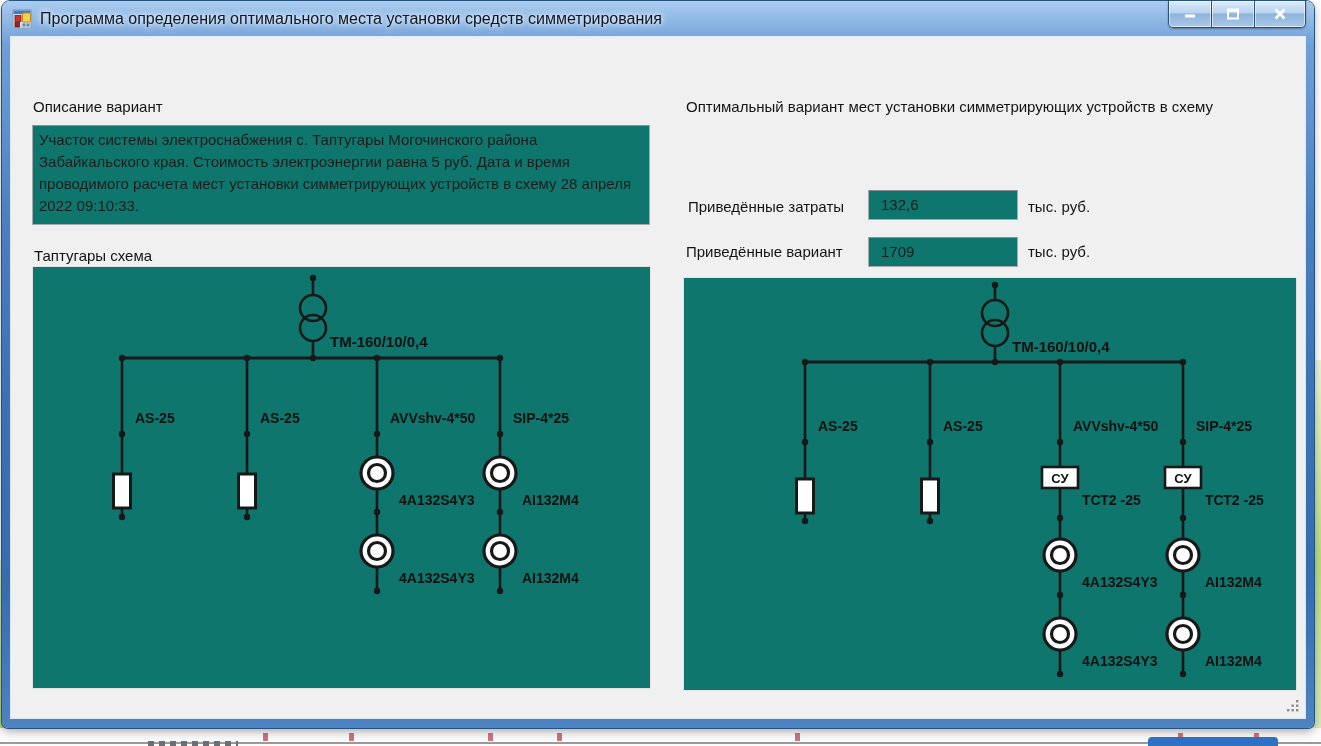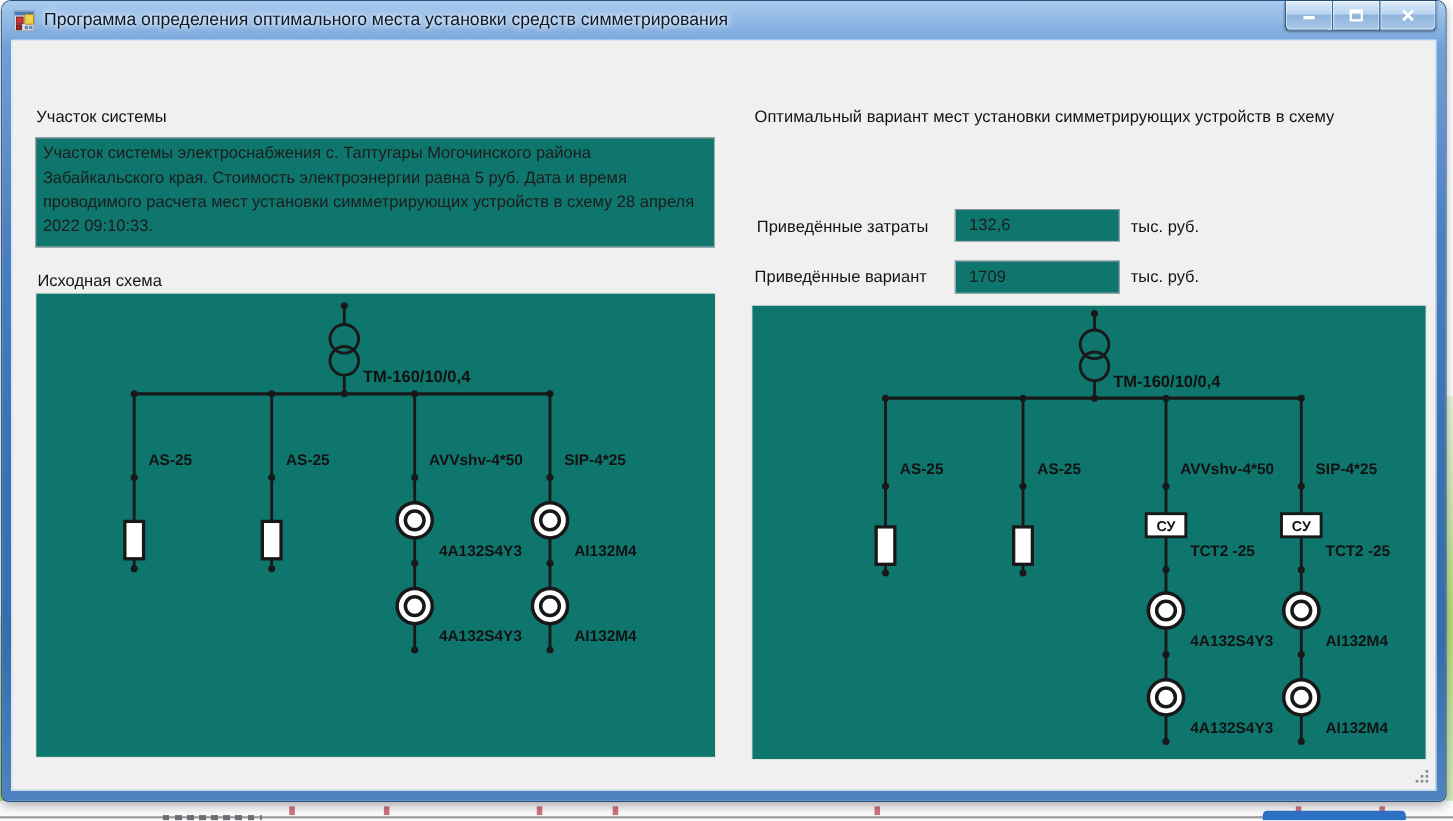--- a/index.html
+++ b/index.html
@@ -112,25 +112,25 @@
           <svg width="14" height="14" viewBox="0 0 14 14">
             <line x1="2.5" y1="2.5" x2="11.5" y2="11.5" stroke="#ffffff" stroke-width="2.6"></line>
             <line x1="11.5" y1="2.5" x2="2.5" y2="11.5" stroke="#ffffff" stroke-width="2.6"></line>
           </svg>
         </div>
       </div>
     </div>
 
     <div class="client">
 
-      <div class="lbl" style="left:22px;top:61px">Участок системы</div>
+      <div class="lbl" style="left:22px;top:61px">Описание вариант</div>
 
       <div class="tbox" style="left:21px;top:88px;width:618px;height:100px;">Участок системы электроснабжения с. Таптугары Могочинского района Забайкальского края. Стоимость электроэнергии равна 5 руб. Дата и время проводимого расчета мест установки симметрирующих устройств в схему 28 апреля 2022 09:10:33.</div>
 
-      <div class="lbl" style="left:23px;top:210px">Исходная схема</div>
+      <div class="lbl" style="left:23px;top:210px">Таптугары схема</div>
 
       <div class="panel" style="left:22px;top:230px;width:617px;height:421px;">
         <svg width="617" height="421" viewBox="0 0 617 421">
 
           <g>
             <circle class="node" cx="280" cy="11" r="3.2"></circle>
             <line class="wire" x1="280" y1="11" x2="280" y2="28"></line>
             <circle class="sym" cx="280" cy="41" r="13"></circle>
             <circle class="sym" cx="280" cy="61" r="13"></circle>
             <line class="wire" x1="280" y1="74" x2="280" y2="91"></line>

